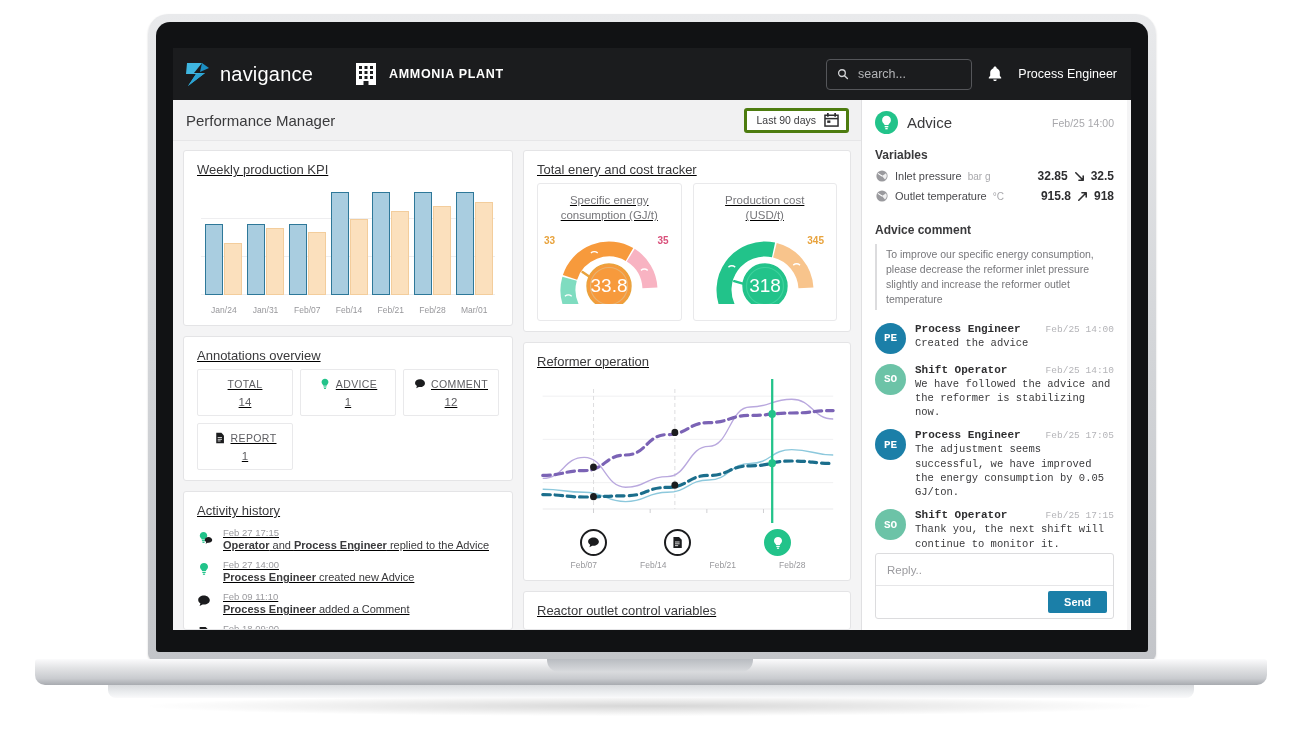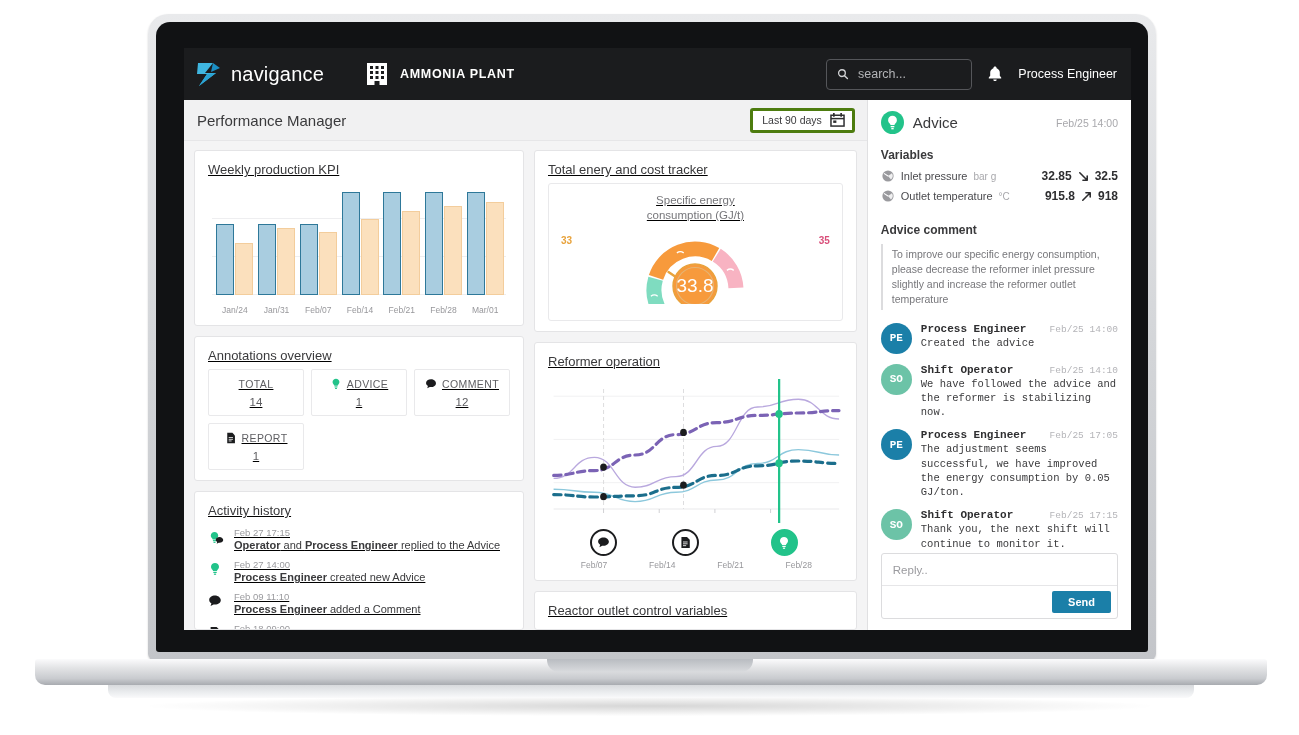--- a/index.html
+++ b/index.html
@@ -16,21 +16,21 @@
     width: 1008px; height: 646px;
     background: linear-gradient(180deg,#e9eaec 0%,#d4d6d9 50%,#c3c5c9 100%);
     border-radius: 20px 20px 6px 6px;
     padding: 8px;
     box-shadow: 0 1px 2px rgba(0,0,0,.18);
   }
   #laptop-bezel {
     width: 100%; height: 100%;
     background: #111214;
     border-radius: 14px 14px 3px 3px;
-    padding: 26px 17px 22px 28px;
+    padding: 26px 17px 22px 17px;
   }
   #screen {
     position: relative;
     width: 100%; height: 100%;
     background: #ffffff;
     overflow: hidden;
   }
   #laptop-base {
     position: absolute; left: 35px; top: 659px;
     width: 1232px; height: 26px;
@@ -442,22 +442,38 @@
                           <path d="M15.01 49.33 A41 41 0 0 1 74.50 26.49" stroke="#f79a3c" stroke-width="15" fill="none" stroke-linecap="butt"></path>
                           <path d="M75.73 27.23 A41 41 0 0 1 94.94 59.85" stroke="#f8b3c2" stroke-width="15" fill="none" stroke-linecap="butt"></path>
                           <path d="M9.905607782705799 68.19664307961105 q3.4 -2.6 6.8 0" stroke="#ffffff" stroke-width="1.4" fill="none"></path>
                           <path d="M35.90691406864267 24.92320251361473 q3.4 -2.6 6.8 0" stroke="#ffffff" stroke-width="1.4" fill="none"></path>
                           <path d="M85.92679557810253 42.3909271186111 q3.4 -2.6 6.8 0" stroke="#ffffff" stroke-width="1.4" fill="none"></path>
                           <path d="M54 62 L27.5 44.1" stroke="#e8a33d" stroke-width="2.4" stroke-linecap="round"></path>
                           <circle cx="54" cy="58" r="22" fill="#f79a3c" stroke="#e8a33d" stroke-width="1.4"></circle>
                           <circle cx="54" cy="58" r="18.5" fill="none" stroke="#e5b473" stroke-width="1.2"></circle>
                           <text x="54" y="64" text-anchor="middle" fill="#ffffff" font-size="19" font-family="&quot;Liberation Sans&quot;, sans-serif">33.8</text>
                         </svg>
-                        <span class="gauge-min" style="left: 6px; top: 7px; color: rgb(232, 163, 61);">33</span>
+                        <span class="gauge-min" style="left: 0; top: 7px; color: rgb(232, 163, 61);">33</span>
                         <span class="gauge-max" style="right: 6px; top: 7px; color: rgb(217, 79, 122);">35</span>
+                      </div>
+                    </div>
+                    <div class="gauge-card">
+                      <div class="gauge-label"><span>Production cost</span><br><span>(USD/t)</span></div>
+                      <div class="gauge-svg-wrap">
+                        <svg class="gauge-svg" width="108" height="76" viewBox="0 0 108 76">
+                          <path d="M18.49 82.50 A41 41 0 0 1 62.52 21.90" stroke="#22c38a" stroke-width="15" fill="none" stroke-linecap="butt"></path>
+                          <path d="M63.92 22.22 A41 41 0 0 1 94.94 59.85" stroke="#f8c48c" stroke-width="15" fill="none" stroke-linecap="butt"></path>
+                          <path d="M17.430303230627153 39.100804656008606 q3.4 -2.6 6.8 0" stroke="#ffffff" stroke-width="1.4" fill="none"></path>
+                          <path d="M82.23660791889651 37.12079296861168 q3.4 -2.6 6.8 0" stroke="#ffffff" stroke-width="1.4" fill="none"></path>
+                          <path d="M54 62 L23.2 53.2" stroke="#22c38a" stroke-width="2.4" stroke-linecap="round"></path>
+                          <circle cx="54" cy="58" r="22" fill="#22c38a" stroke="#22c38a" stroke-width="1.4"></circle>
+                          <circle cx="54" cy="58" r="18.5" fill="none" stroke="#3ed29c" stroke-width="1.2"></circle>
+                          <text x="54" y="64" text-anchor="middle" fill="#ffffff" font-size="19" font-family="&quot;Liberation Sans&quot;, sans-serif">318</text>
+                        </svg>
+                        <span class="gauge-max" style="right: 6px; top: 7px; color: rgb(232, 163, 61);">345</span>
                       </div>
                     </div>
                   </div>
               </div>
 
               <div class="card">
                 <div class="card-title">Reformer operation</div>
                 <div id="reformer-chart">
                   <svg id="reformer-svg" width="100%" height="168" viewBox="0 0 316 168" preserveAspectRatio="none">
                       <line x1="6" y1="21.2" x2="312" y2="21.2" stroke="#f0f0f2" stroke-width="1"></line>

